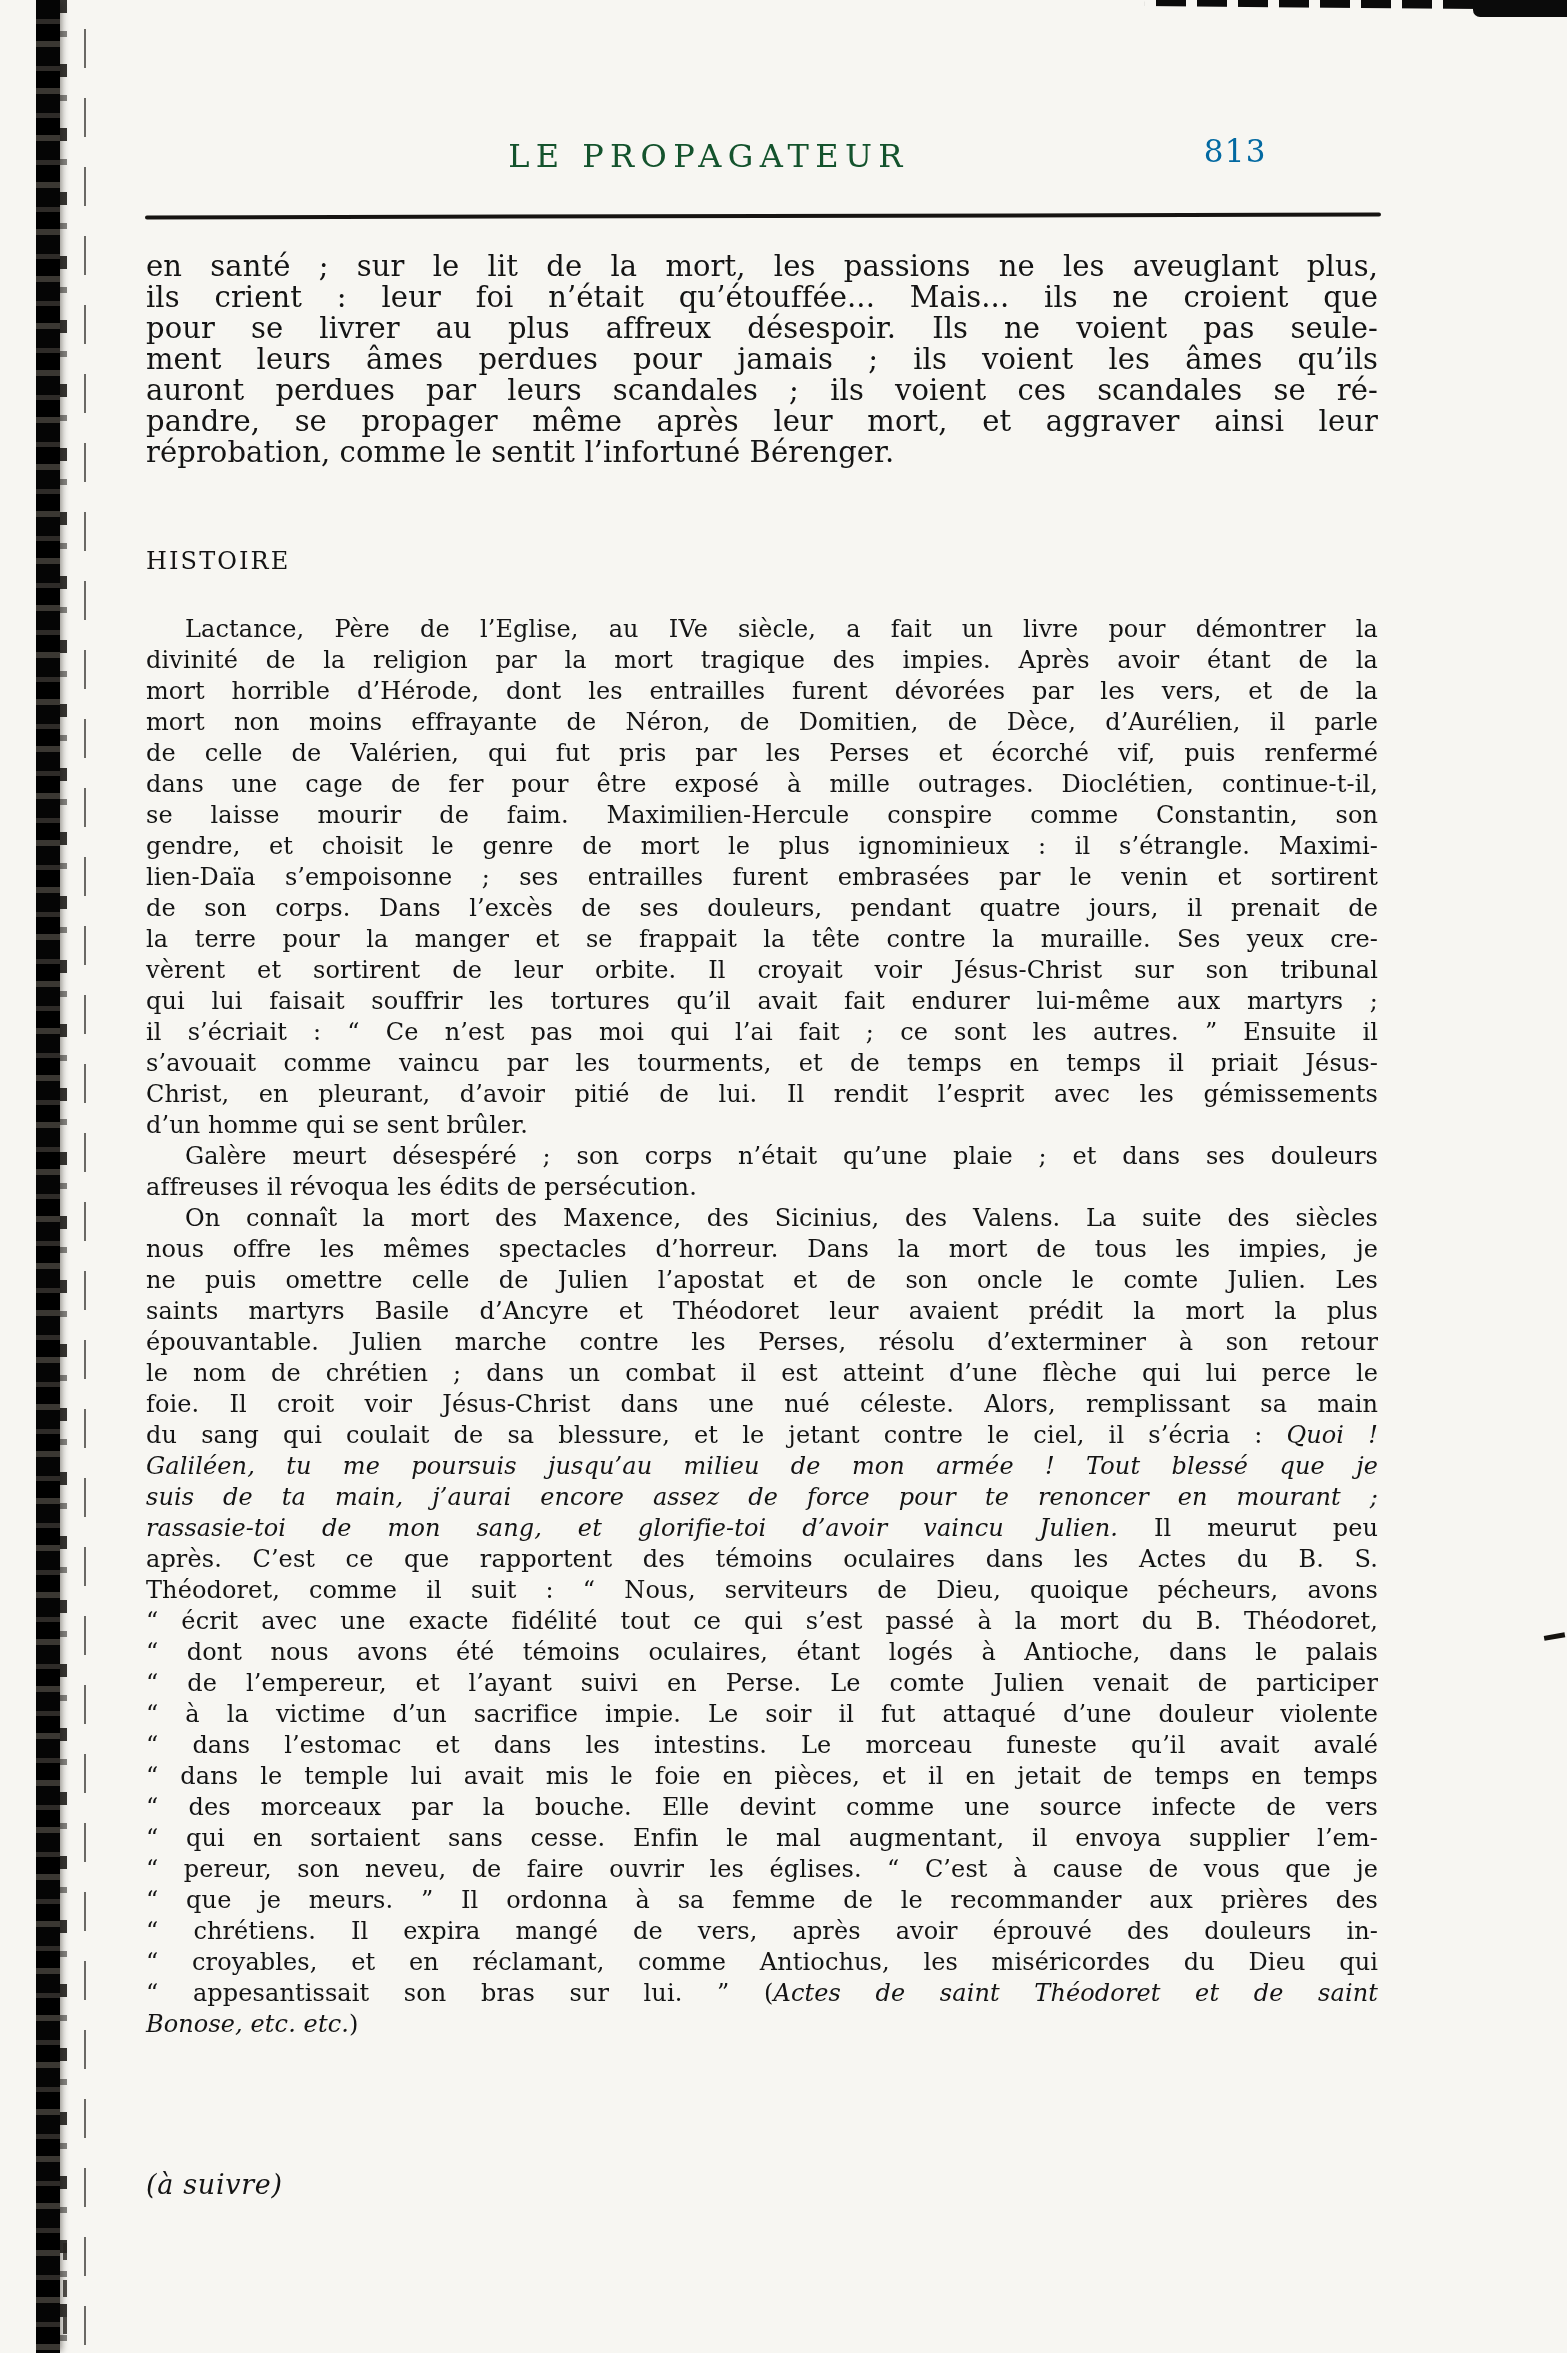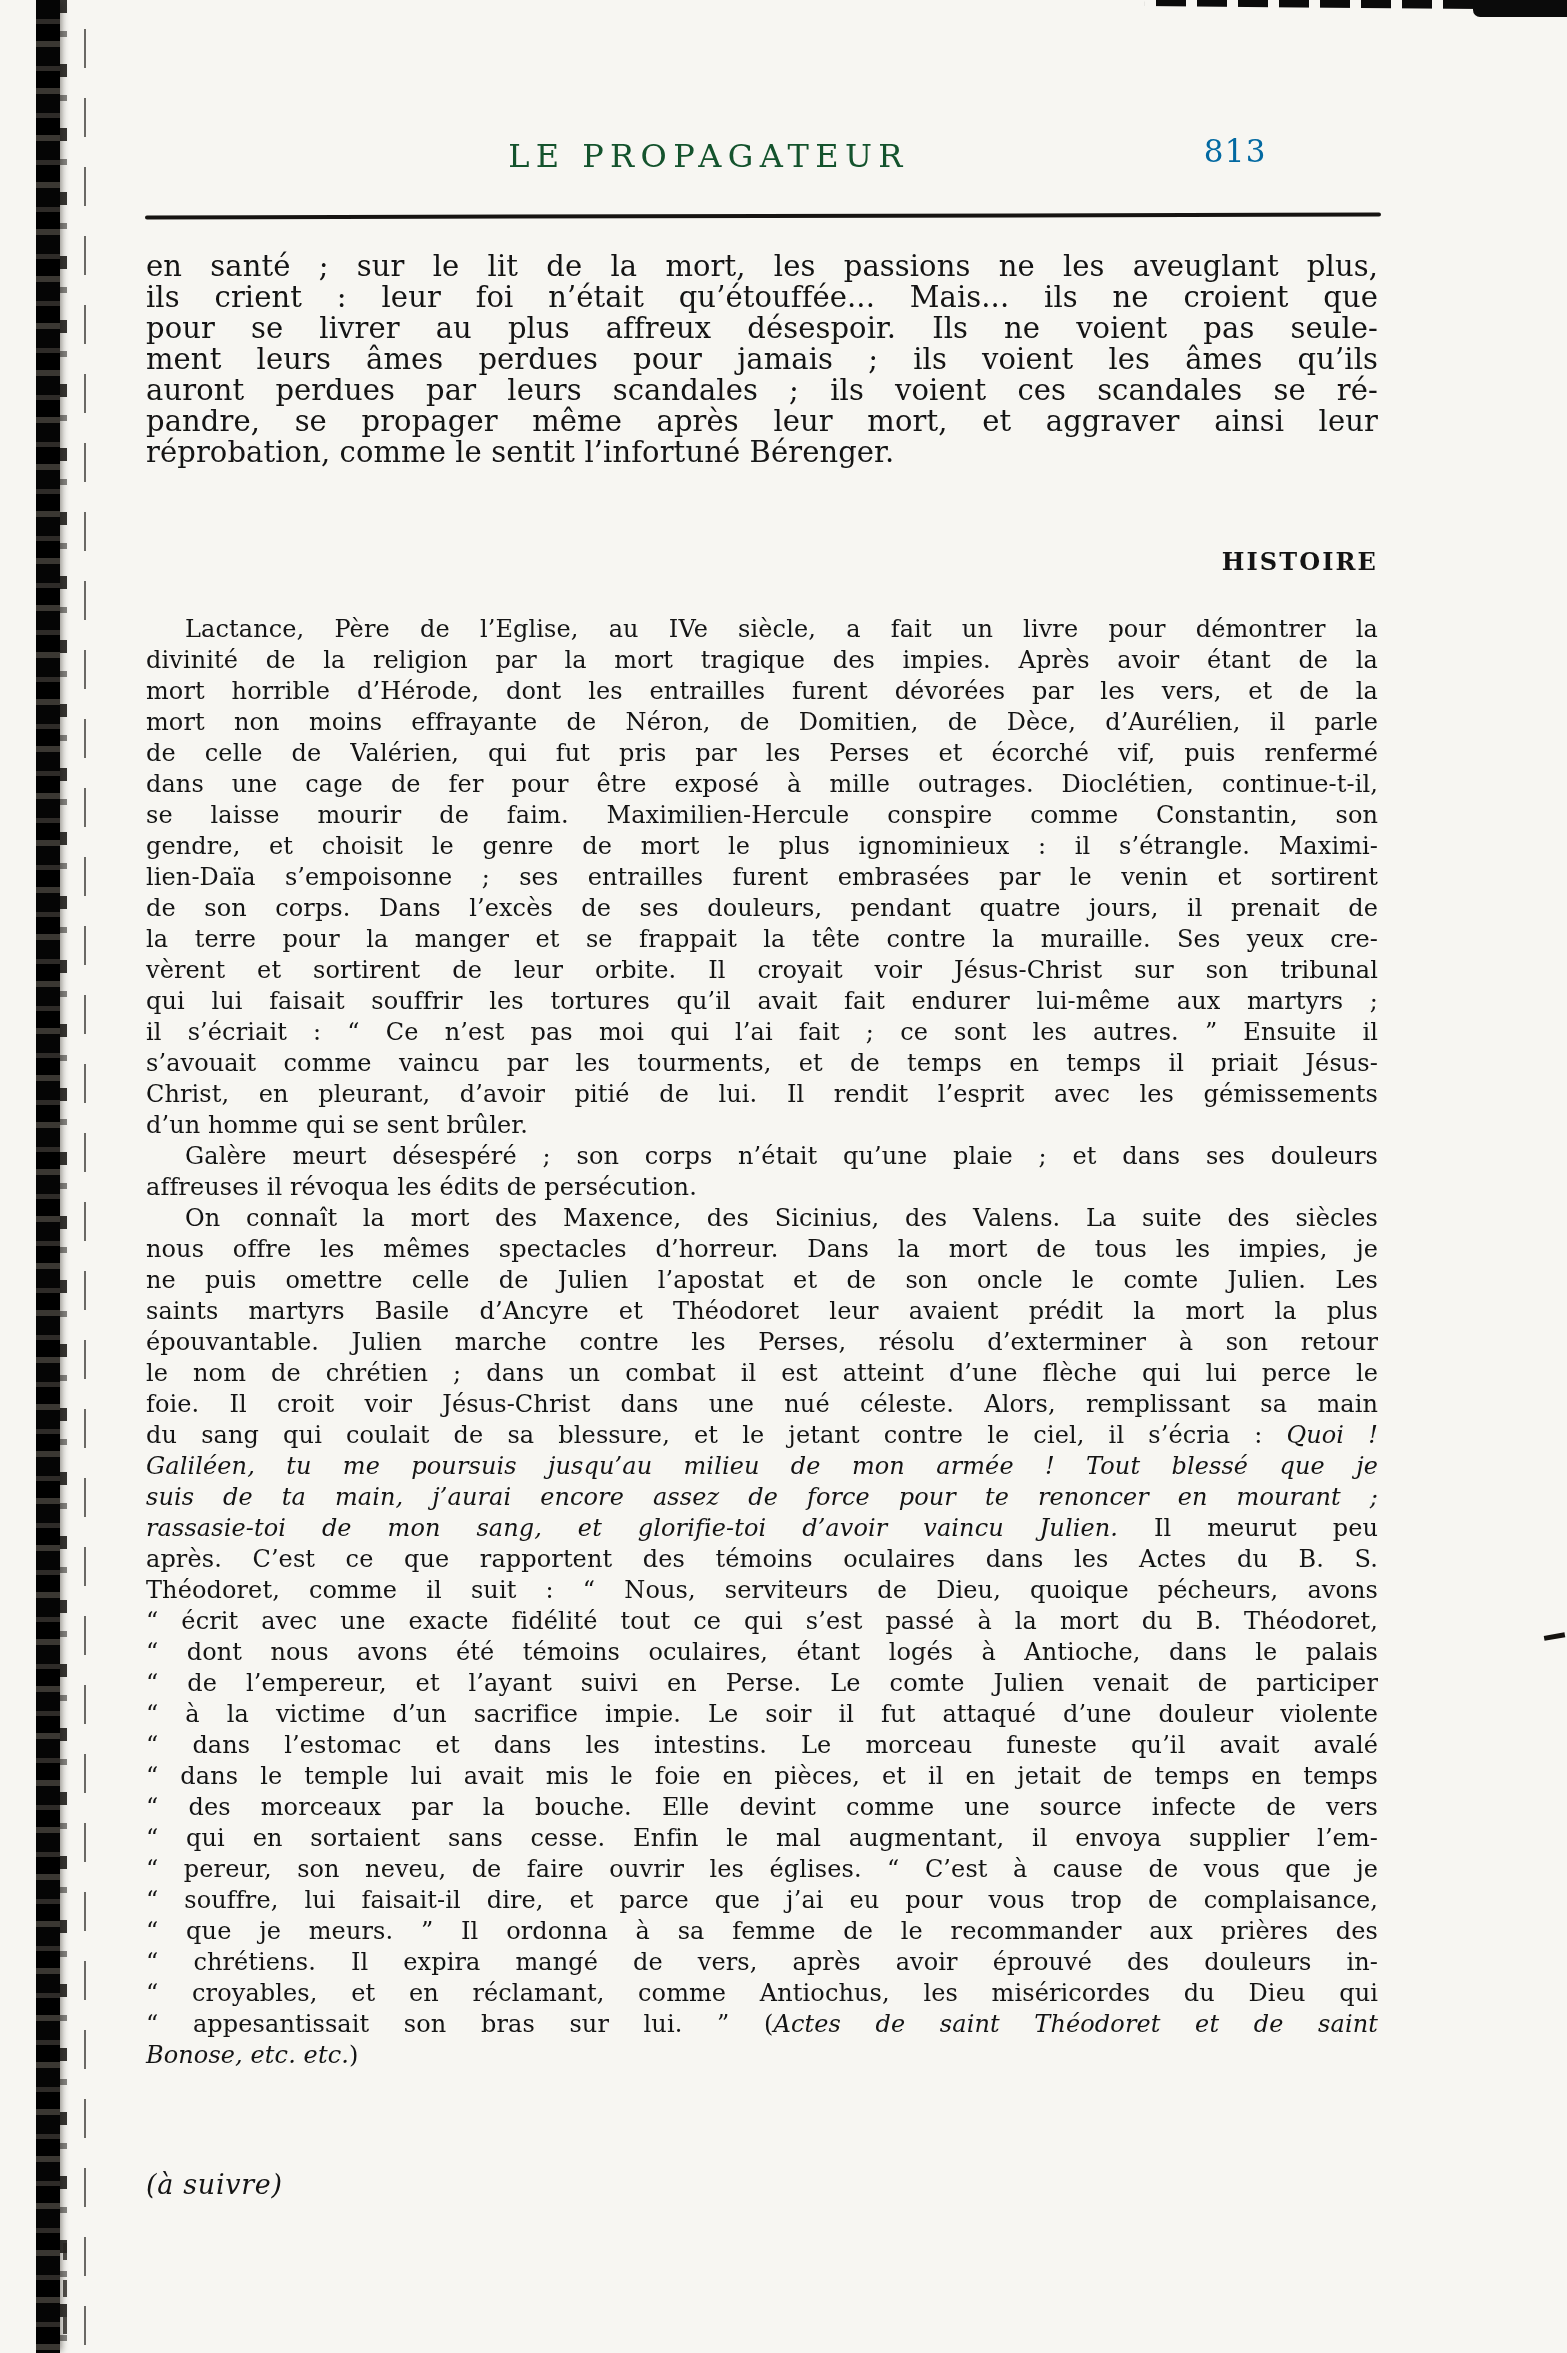--- a/index.html
+++ b/index.html
@@ -61,21 +61,21 @@
   .head-rule{
     position:absolute;top:214px;left:-1.4px;width:100.3%;height:4.3px;
     background:#161412;border-radius:2.9px;transform:rotate(-.14deg);
   }
   .intro{
     position:absolute;top:251px;left:0;width:100%;
     font-size:29px;line-height:31px;letter-spacing:0.1px;
   }
   .section-heading{
     position:absolute;top:547px;left:0;width:100%;
-    text-align:right;font-size:24px;font-weight:bold;letter-spacing:2.1px;
+    text-align:left;font-size:24px;font-weight:normal;letter-spacing:2.1px;
   }
   .bodytext{
     position:absolute;top:614px;left:0;width:100%;
     font-size:24px;line-height:31px;letter-spacing:0.1px;
   }
   .line{text-align:justify;text-align-last:justify;white-space:normal;}
   .line.last{text-align-last:left;}
   .line.indent{text-indent:39px;}
   .footer-note{
     position:absolute;top:2169px;left:0;width:100%;
@@ -155,21 +155,20 @@
           <div class="line">Théodoret, comme il suit : “ Nous, serviteurs de Dieu, quoique pécheurs, avons</div>
           <div class="line">“ écrit avec une exacte fidélité tout ce qui s’est passé à la mort du B. Théodoret,</div>
           <div class="line">“ dont nous avons été témoins oculaires, étant logés à Antioche, dans le palais</div>
           <div class="line">“ de l’empereur, et l’ayant suivi en Perse.  Le comte Julien venait de participer</div>
           <div class="line">“ à la victime d’un sacrifice impie. Le soir il fut attaqué d’une douleur violente</div>
           <div class="line">“ dans l’estomac et dans les intestins.   Le morceau funeste qu’il avait avalé</div>
           <div class="line">“ dans le temple lui avait mis le foie en pièces, et il en jetait de temps en temps</div>
           <div class="line">“ des morceaux par la bouche.   Elle devint comme une source infecte de vers</div>
           <div class="line">“ qui en sortaient sans cesse.  Enfin le mal augmentant, il envoya supplier l’em-</div>
           <div class="line">“ pereur, son neveu, de faire ouvrir les églises.   “ C’est à cause de vous que je</div>
-          <div class="line">“ souffre, lui faisait-il dire, et parce que j’ai eu pour vous trop de complaisance,</div>
           <div class="line">“ que je meurs. ”   Il ordonna à sa femme de le recommander aux prières des</div>
           <div class="line">“ chrétiens.   Il expira mangé de vers,  après avoir éprouvé  des douleurs  in-</div>
           <div class="line">“ croyables, et en réclamant, comme Antiochus, les miséricordes du Dieu qui</div>
           <div class="line">“ appesantissait  son  bras  sur  lui. ”   (<i>Actes  de  saint  Théodoret  et  de  saint</i></div>
           <div class="line last"><i>Bonose, etc. etc.</i>)</div>
         </div>
       </div>
 
     <div class="footer-note">(à suivre)</div>
 

